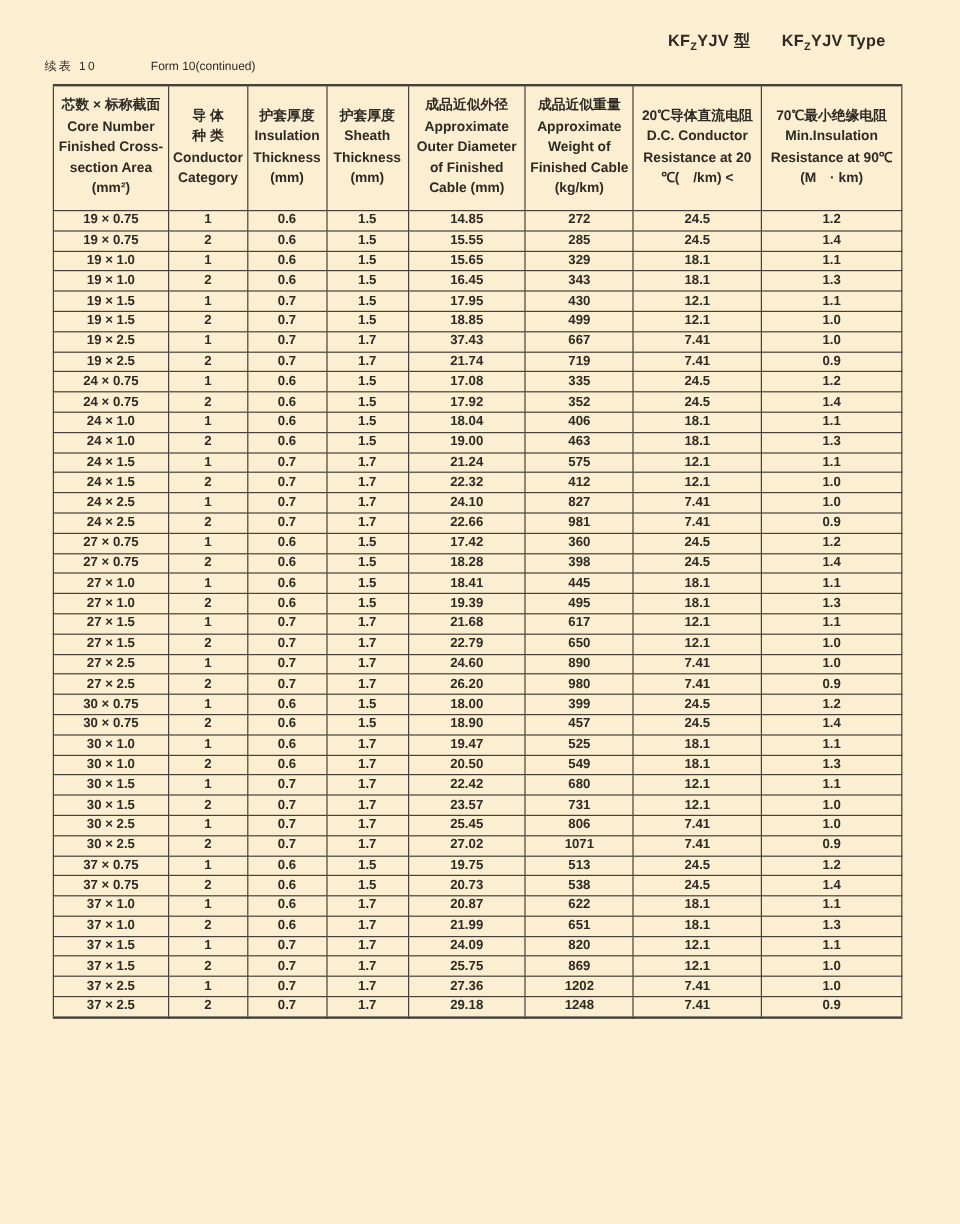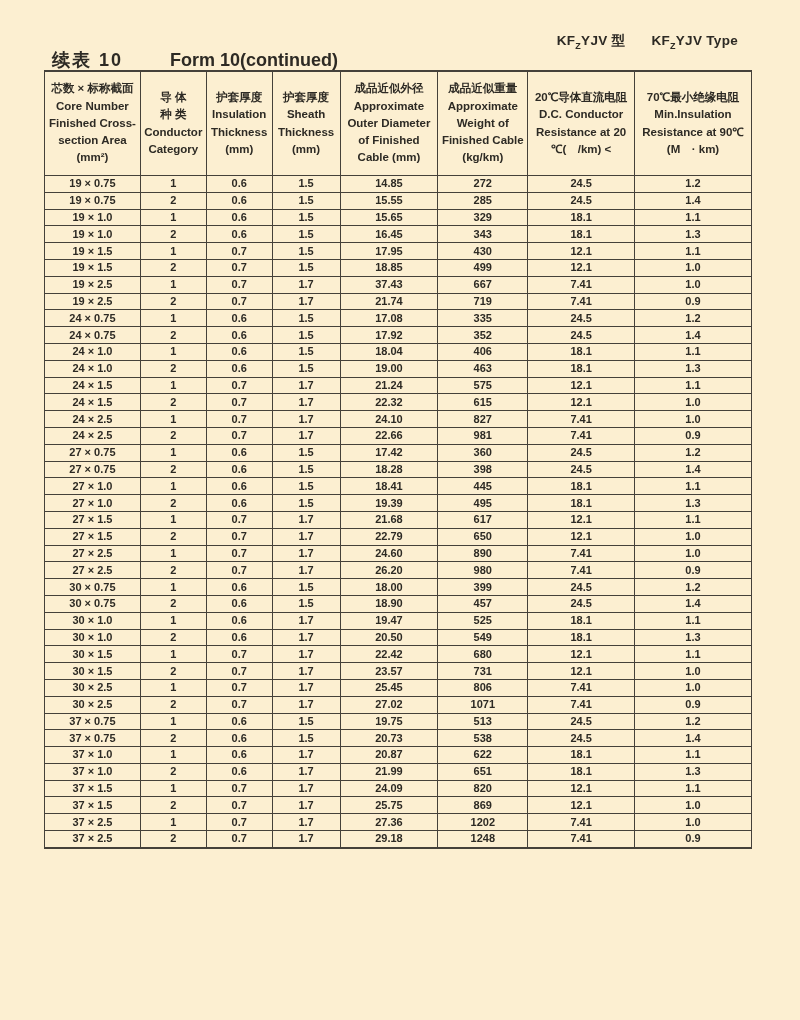--- a/index.html
+++ b/index.html
@@ -11,39 +11,38 @@
   .page {
     position: relative;
     width: 800px;
     height: 1020px;
     background: #fcefd1;
     overflow: hidden;
     color: #2d2a24;
   }
   .type-heading {
     position: absolute;
-    top: 32px;
+    top: 25px;
     right: 62px;
     font-size: 13.5px;
     font-weight: bold;
     letter-spacing: 0.3px;
     white-space: nowrap;
   }
   .type-heading sub {
     font-size: 9px;
     font-weight: bold;
   }
   .type-gap { display: inline-block; width: 26px; }
   .continued-line {
     position: absolute;
     top: 48px;
-    left: 52px;
-    font-size: 18px;
+    left: 37px;
+    font-size: 10px;
     white-space: nowrap;
-    font-weight: bold;
   }
   .continued-cn { letter-spacing: 2px; }
   .continued-en { margin-left: 42px; letter-spacing: 0; }
   table.spec {
     position: absolute;
     top: 70px;
     left: 44px;
     width: 708px;
     border-collapse: collapse;
     table-layout: fixed;
@@ -282,21 +281,21 @@
           <td>575</td>
           <td>12.1</td>
           <td>1.1</td>
         </tr>
         <tr>
           <td>24 × 1.5</td>
           <td>2</td>
           <td>0.7</td>
           <td>1.7</td>
           <td>22.32</td>
-          <td>615</td>
+          <td>412</td>
           <td>12.1</td>
           <td>1.0</td>
         </tr>
         <tr>
           <td>24 × 2.5</td>
           <td>1</td>
           <td>0.7</td>
           <td>1.7</td>
           <td>24.10</td>
           <td>827</td>

